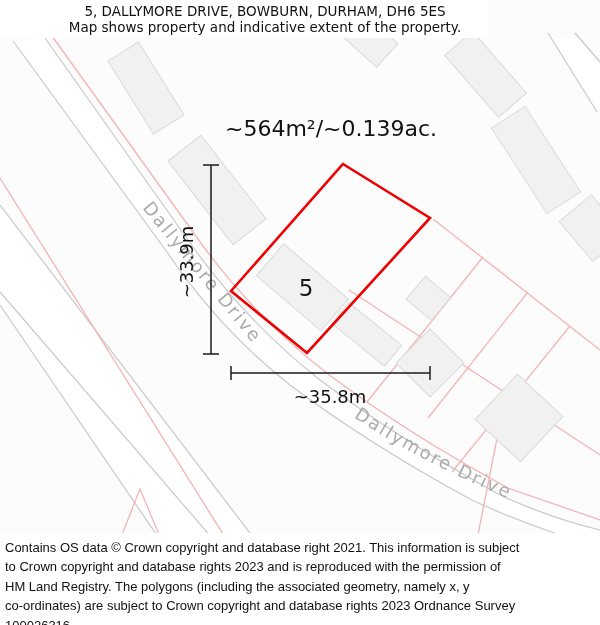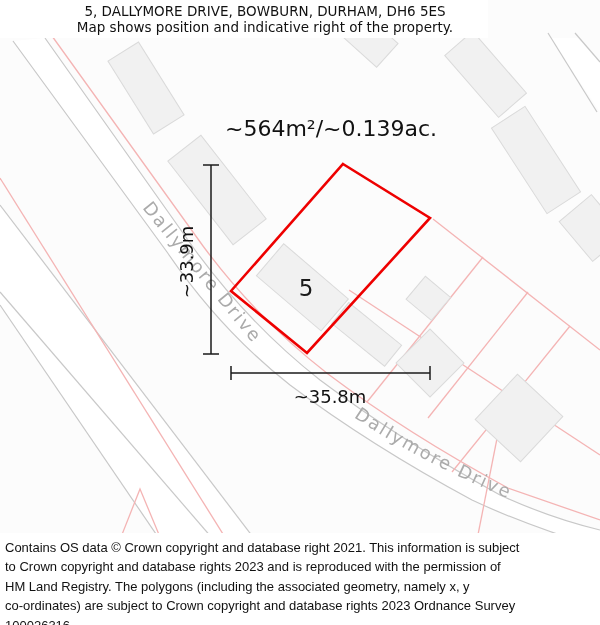--- a/index.html
+++ b/index.html
@@ -94,21 +94,21 @@
       <line class="dim" x1="231" y1="373" x2="430" y2="373"></line>
       <line class="dim" x1="231" y1="366" x2="231" y2="380"></line>
       <line class="dim" x1="430" y1="366" x2="430" y2="380"></line>
       <text x="330" y="403" font-size="18" fill="#111" text-anchor="middle">~35.8m</text>
     </g>
   </svg>
 
   <div id="header">
     <div class="inner">
       <div id="title">5, DALLYMORE DRIVE, BOWBURN, DURHAM, DH6 5ES</div>
-      <div id="subtitle">Map shows position and indicative right of the property.</div>
+      <div id="subtitle">Map shows property and indicative extent of the property.</div>
     </div>
   </div>
 
   <div id="footer">
     <div class="copy">Contains OS data © Crown copyright and database right 2021. This information is subject
 to Crown copyright and database rights 2023 and is reproduced with the permission of
 HM Land Registry. The polygons (including the associated geometry, namely x, y
 co-ordinates) are subject to Crown copyright and database rights 2023 Ordnance Survey
 100026316.</div>
   </div>

